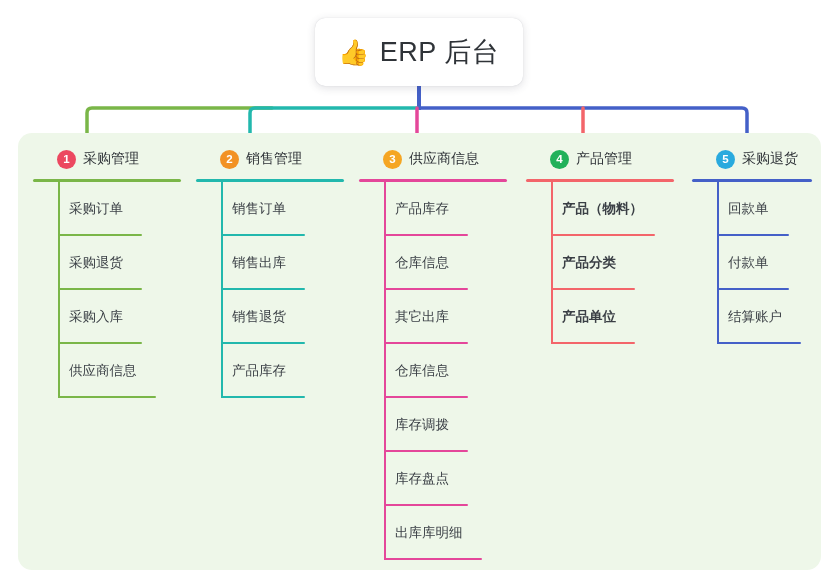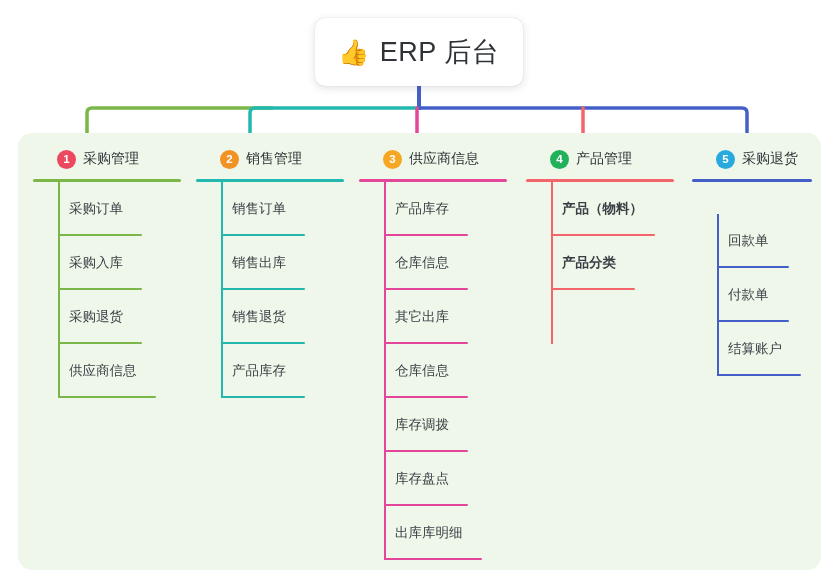--- a/index.html
+++ b/index.html
@@ -160,25 +160,25 @@
         <span class="col-title">采购管理</span>
       </div>
       <div class="head-rule" style="background: rgb(122, 182, 72); width: 148px;"></div>
       <div style="position: relative;">
         <div class="spine" style="background: rgb(122, 182, 72); height: 216px;"></div>
         <div class="leaf">
           <span class="leaf-label">采购订单</span>
           <div class="leaf-rule" style="background: rgb(122, 182, 72); width: 84px;"></div>
         </div>
         <div class="leaf">
+          <span class="leaf-label">采购退货</span>
+          <div class="leaf-rule" style="background: rgb(122, 182, 72); width: 84px;"></div>
+        </div>
+        <div class="leaf">
           <span class="leaf-label">采购入库</span>
-          <div class="leaf-rule" style="background: rgb(122, 182, 72); width: 84px;"></div>
-        </div>
-        <div class="leaf">
-          <span class="leaf-label">采购退货</span>
           <div class="leaf-rule" style="background: rgb(122, 182, 72); width: 84px;"></div>
         </div>
         <div class="leaf">
           <span class="leaf-label">供应商信息</span>
           <div class="leaf-rule" style="background: rgb(122, 182, 72); width: 98px;"></div>
         </div>
       </div>
     </div>
     <div class="column" style="left: 196px; width: 148px;">
       <div class="col-head">
@@ -253,29 +253,33 @@
       <div style="position: relative; font-weight: bold;">
         <div class="spine" style="background: rgb(243, 101, 106); height: 162px;"></div>
         <div class="leaf">
           <span class="leaf-label">产品（物料）</span>
           <div class="leaf-rule" style="background: rgb(243, 101, 106); width: 104px;"></div>
         </div>
         <div class="leaf">
           <span class="leaf-label">产品分类</span>
           <div class="leaf-rule" style="background: rgb(243, 101, 106); width: 84px;"></div>
         </div>
+        <div class="leaf">
+          <span class="leaf-label">产品单位</span>
+          <div class="leaf-rule" style="background: rgb(243, 101, 106); width: 84px;"></div>
+        </div>
       </div>
     </div>
     <div class="column" style="left: 692px; width: 120px;">
       <div class="col-head">
         <span class="badge" style="background: rgb(41, 170, 222);">5</span>
         <span class="col-title">采购退货</span>
       </div>
       <div class="head-rule" style="background: rgb(68, 96, 200); width: 120px;"></div>
-      <div style="position: relative; margin-top: 32px;">
+      <div style="position: relative;">
         <div class="spine" style="background: rgb(68, 96, 200); height: 162px;"></div>
         <div class="leaf">
           <span class="leaf-label">回款单</span>
           <div class="leaf-rule" style="background: rgb(68, 96, 200); width: 72px;"></div>
         </div>
         <div class="leaf">
           <span class="leaf-label">付款单</span>
           <div class="leaf-rule" style="background: rgb(68, 96, 200); width: 72px;"></div>
         </div>
         <div class="leaf">

